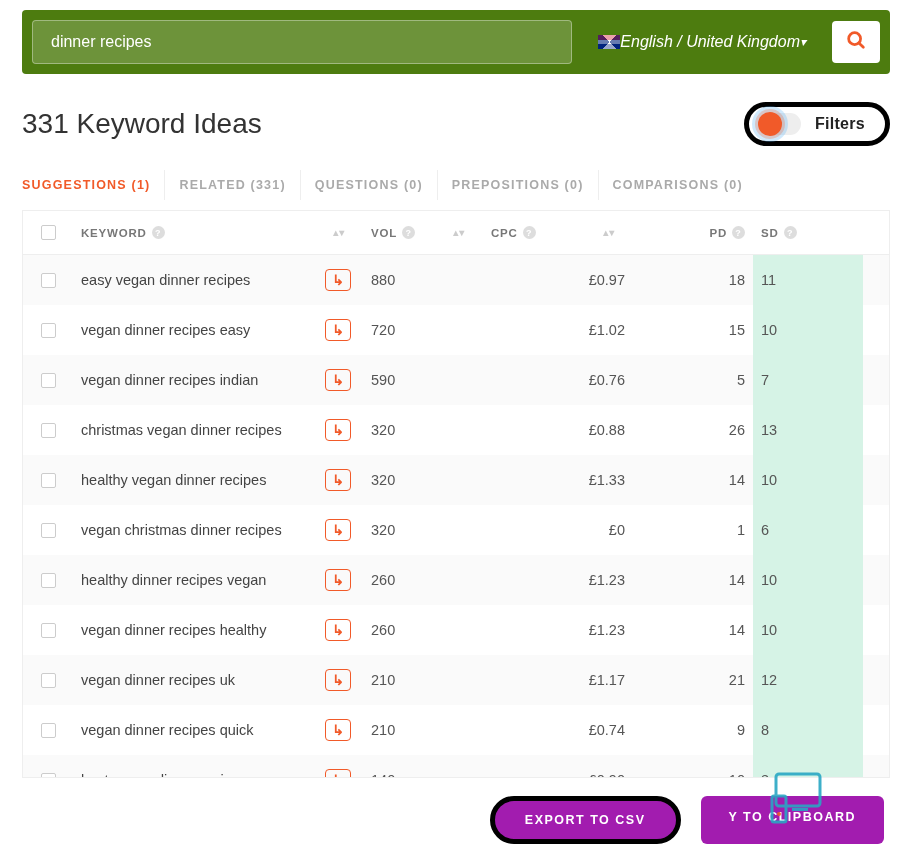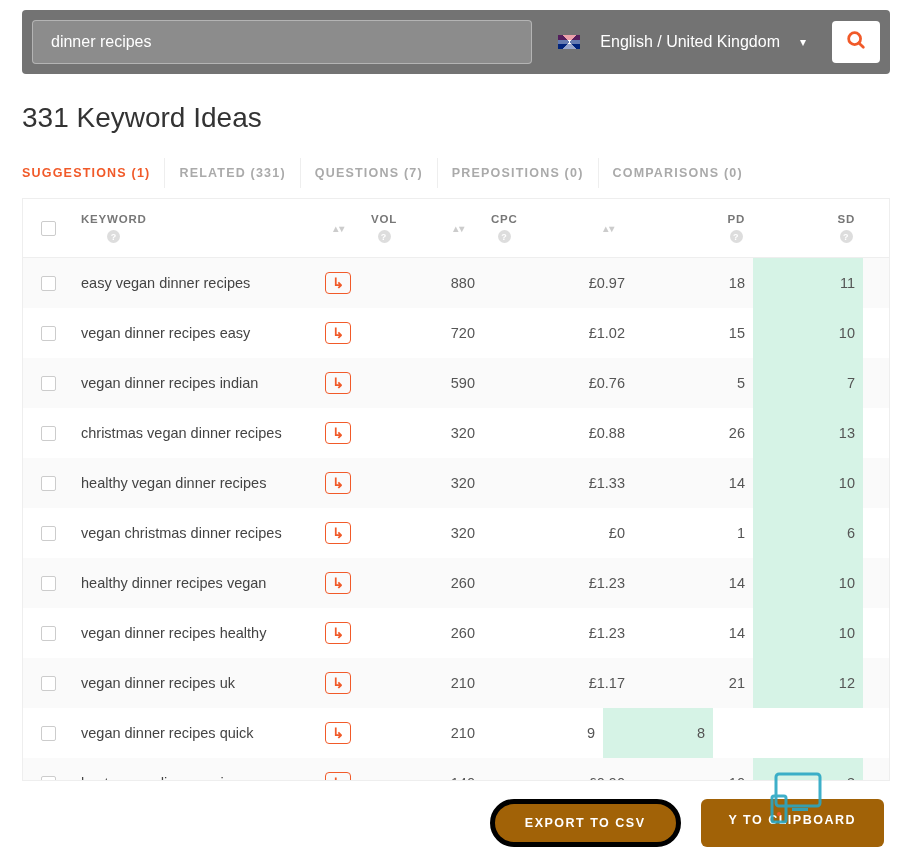--- a/index.html
+++ b/index.html
@@ -5,21 +5,21 @@
   * { box-sizing: border-box; }
   body {
     margin: 0;
     padding: 0;
     font-family: -apple-system, BlinkMacSystemFont, "Segoe UI", Helvetica, Arial, sans-serif;
     background: #fff;
     width: 912px;
     color: #333;
   }
   .search-bar {
-    background: #737373;
+    background: #4d7c0f;
     display: flex;
     align-items: center;
     padding: 10px;
     gap: 10px;
     margin: 10px 22px 0 22px;
     border-radius: 4px;
   }
   .search-input {
     flex: 1;
     background: rgba(255,255,255,0.18);
@@ -27,26 +27,27 @@
     color: #fff;
     font-size: 16px;
     padding: 12px 18px;
     border-radius: 4px;
     outline: none;
   }
   .search-input::placeholder { color: #fff; }
   .lang-select {
     display: flex;
     align-items: center;
-    gap: 20px;
+    gap: 0;
     color: #fff;
     font-size: 16px;
     padding: 10px 16px;
     border-radius: 4px;
     cursor: pointer;
+    font-style: italic;
   }
   .flag {
     width: 22px; height: 14px;
     background: linear-gradient(#cf142b 0 33%, #fff 33% 66%, #00247d 66% 100%);
     position: relative;
     overflow: hidden;
   }
   .flag::before, .flag::after {
     content:""; position:absolute; inset:0;
   }
@@ -124,25 +125,25 @@
     background: #fff;
     font-size: 11.5px;
     font-weight: 700;
     letter-spacing: 0.8px;
     color: #777;
     border-bottom: 1px solid #eee;
   }
   .cell { padding: 14px 8px; display: flex; align-items: center; }
   .col-chk { width: 50px; justify-content: center; }
   .col-kw  { width: 290px; }
-  .col-vol { width: 120px; justify-content: flex-end; }
+  .col-vol { width: 120px; justify-content: flex-start; }
   .col-cpc { width: 150px; justify-content: flex-end; gap: 13px; }
   .col-pd  { width: 120px; justify-content: flex-end; }
-  .col-sd  { width: 110px; justify-content: flex-end; }
-  .head-label { display: inline-flex; align-items: center; gap: 5px; flex-direction: column; }
+  .col-sd  { width: 110px; justify-content: flex-start; }
+  .head-label { display: inline-flex; align-items: center; gap: 5px; }
   .info-icon {
     width: 13px; height: 13px; border-radius: 50%;
     background: #ddd; color: #fff;
     font-size: 9px; display:inline-flex; align-items:center; justify-content:center;
     font-weight: 700;
   }
   .sort-icon { color: #ccc; font-size: 10px; margin-left: auto; padding-right: 10px;}
   .checkbox {
     width: 15px; height: 15px;
     border: 1.5px solid #ccc;
@@ -179,21 +180,21 @@
     padding: 18px 28px;
   }
   .btn {
     font-size: 12.5px;
     font-weight: 700;
     letter-spacing: 1.5px;
     color: #fff;
     padding: 14px 28px;
     border-radius: 6px;
     cursor: pointer;
-    background: #a16207;
+    background: #a21caf;
   }
   .btn.export {
     border: 5px solid #000;
     border-radius: 28px;
     padding: 12px 30px;
   }
   .watermark {
     position: absolute;
     right: 90px; bottom: 26px;
     width: 60px; height: 54px;
@@ -216,26 +217,32 @@
       <svg width="22" height="22" viewBox="0 0 24 24" fill="none" stroke-width="3" stroke-linecap="round">
         <circle cx="10.5" cy="10.5" r="6.5"></circle>
           <line x1="20" y1="20" x2="15.2" y2="15.2"></line>
       </svg>
     </span>
   </div>
 </div>
 
 <div class="header-row">
   <div class="page-title">331 Keyword Ideas</div>
+  <div class="filters-box">
+    <div class="toggle">
+      <div class="knob"></div>
+    </div>
+    <span class="filters-label">Filters</span>
+  </div>
 </div>
 
 <div class="tabs" id="tabs">
     <div class="tab active">SUGGESTIONS (1)</div>
     <div class="tab">RELATED (331)</div>
-    <div class="tab">QUESTIONS (7)</div>
+    <div class="tab">QUESTIONS (0)</div>
     <div class="tab">PREPOSITIONS (0)</div>
     <div class="tab">COMPARISONS (0)</div>
   </div>
 
 <div class="table-wrap">
   <div class="table-head">
     <div class="cell col-chk">
       <div class="checkbox"></div>
     </div>
     <div class="cell col-kw">
@@ -392,20 +399,21 @@
       </div>
       <div class="row">
         <div class="cell col-chk">
           <div class="checkbox"></div>
         </div>
         <div class="cell col-kw">
           <span class="kw-text">vegan dinner recipes quick</span>
           <span class="expand-icon">↳</span>
         </div>
         <div class="cell col-vol">210</div>
+        <div class="cell col-cpc">£0.74</div>
         <div class="cell col-pd">9</div>
         <div class="cell col-sd">8</div>
       </div>
       <div class="row">
         <div class="cell col-chk">
           <div class="checkbox"></div>
         </div>
         <div class="cell col-kw">
           <span class="kw-text">best vegan dinner recipes</span>
           <span class="expand-icon">↳</span>

